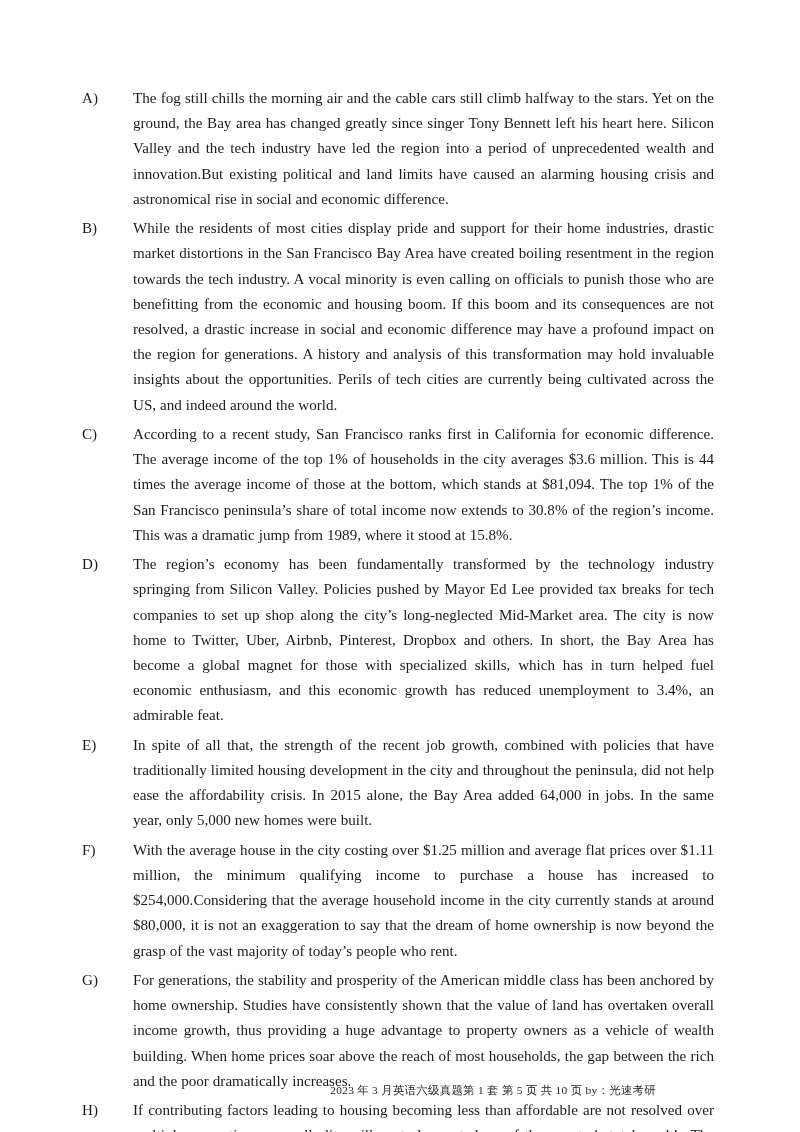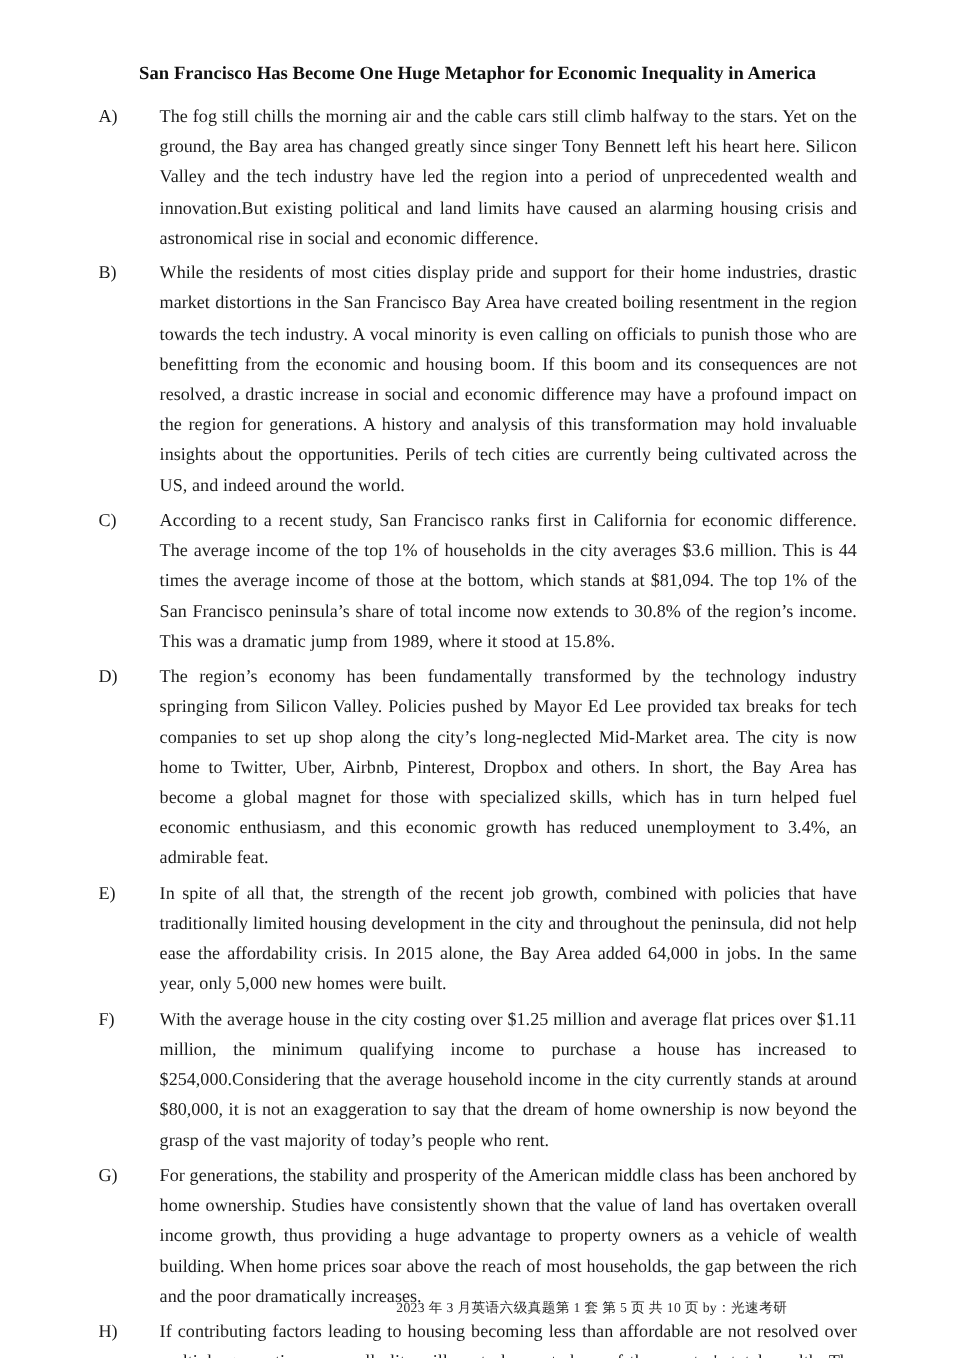--- a/index.html
+++ b/index.html
@@ -78,21 +78,20 @@
     font-family: "Liberation Serif", "DejaVu Serif", serif;
     letter-spacing: 0.3px;
     margin-left: 24px;
   }
 </style>
 </head>
 <body>
 
 <div class="page">
 
-  <div class="doc-title">San Francisco Has Become One Huge Metaphor for Economic Inequality in America</div>
 
   <div class="body-block">
 
     <div class="para">
       <span class="para-label">A)</span>
       <span class="para-text">The fog still chills the morning air and the cable cars still climb halfway to the stars. Yet on the ground, the Bay area has changed greatly since singer Tony Bennett left his heart here. Silicon Valley and the tech industry have led the region into a period of unprecedented wealth and innovation.But existing political and land limits have caused an alarming housing crisis and astronomical rise in social and economic difference.</span>
     </div>
 
     <div class="para">
       <span class="para-label">B)</span>

